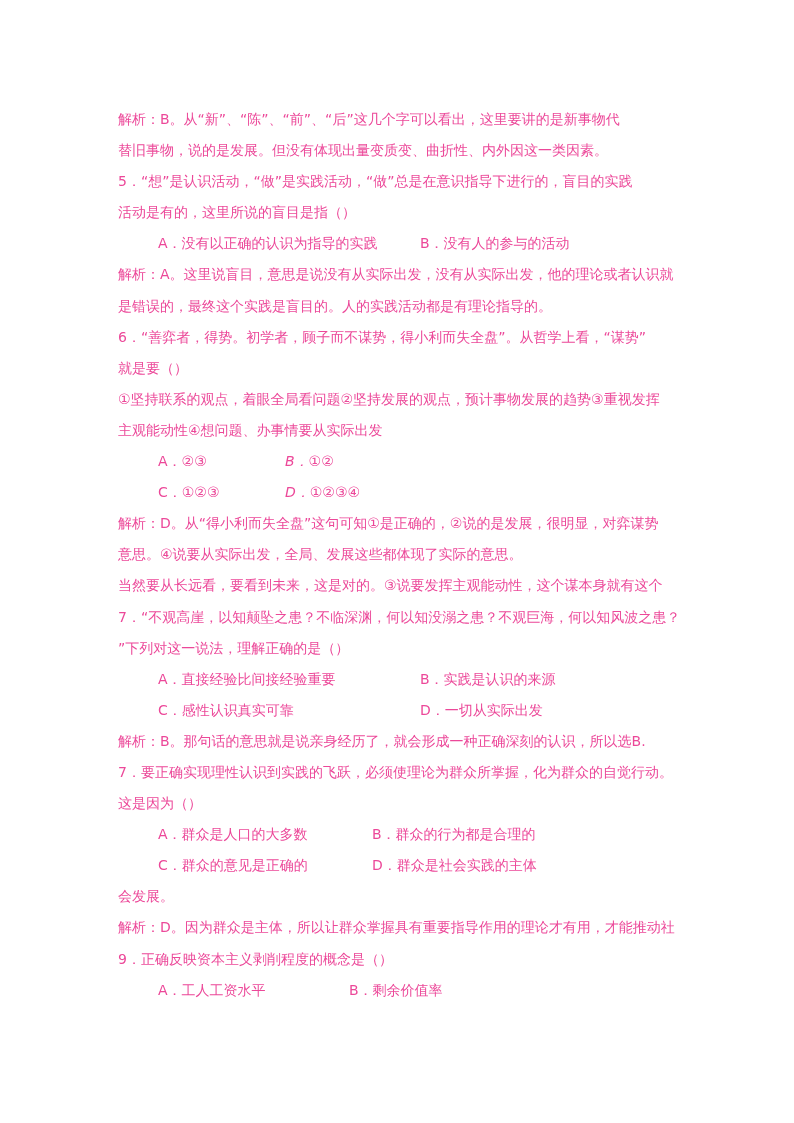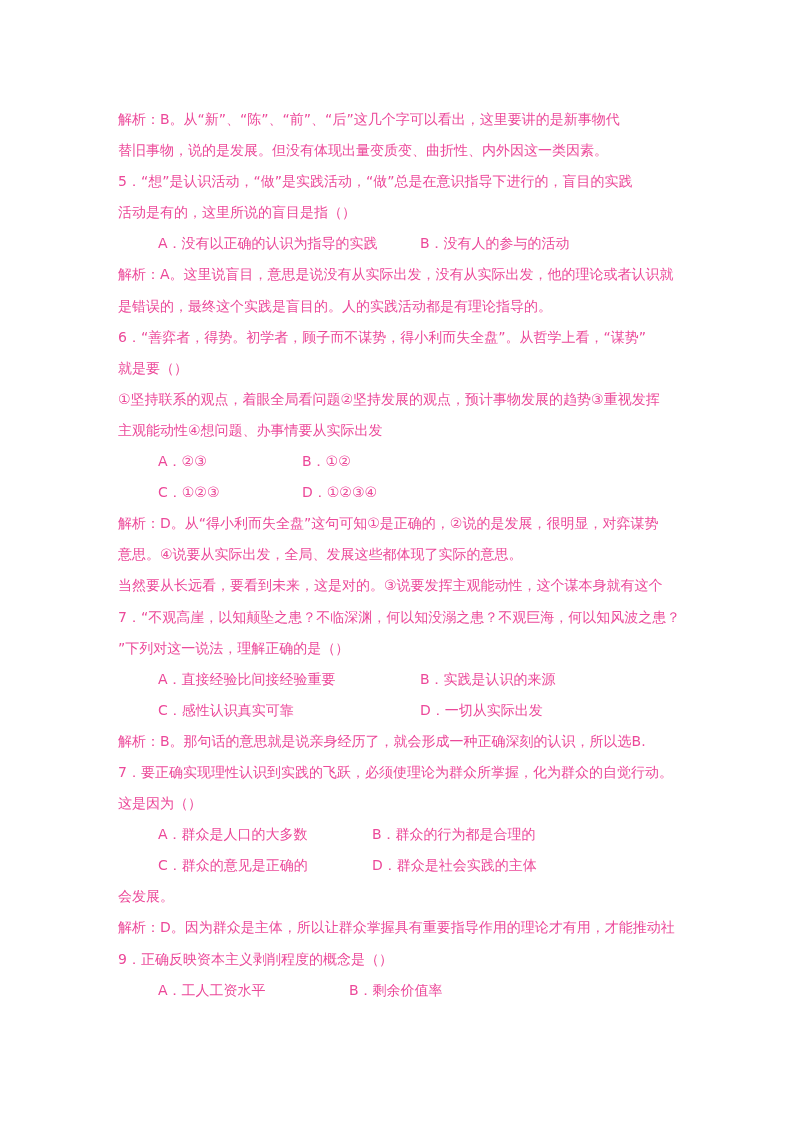--- a/index.html
+++ b/index.html
@@ -6,21 +6,21 @@
   body { width: 794px; height: 1123px; position: relative; overflow: hidden; }
   .page {
     position: absolute; left: 118px; top: 104px; width: 570px;
     font-family: "DejaVu Sans", "Liberation Sans", sans-serif;
     font-size: 14px; color: #ec4899; line-height: 31.1px;
   }
   .line { height: 31.1px; white-space: nowrap; position: relative; }
   .opt { position: absolute; top: 0; white-space: nowrap; }
   .opt.a { left: 13px; margin-left: 27px; }
   .b-302 { left: 302px; }
-  .b-177 { left: 184px; }
+  .b-177 { left: 167px; font-style: italic; }
   .b-254 { left: 254px; text-align: right; }
   .b-231 { left: 231px; }
 </style>
 </head>
 <body>
 
 <div class="page">
 
   <div class="line">解析：B。从“新”、“陈”、“前”、“后”这几个字可以看出，这里要讲的是新事物代</div>
   <div class="line">替旧事物，说的是发展。但没有体现出量变质变、曲折性、内外因这一类因素。</div>

